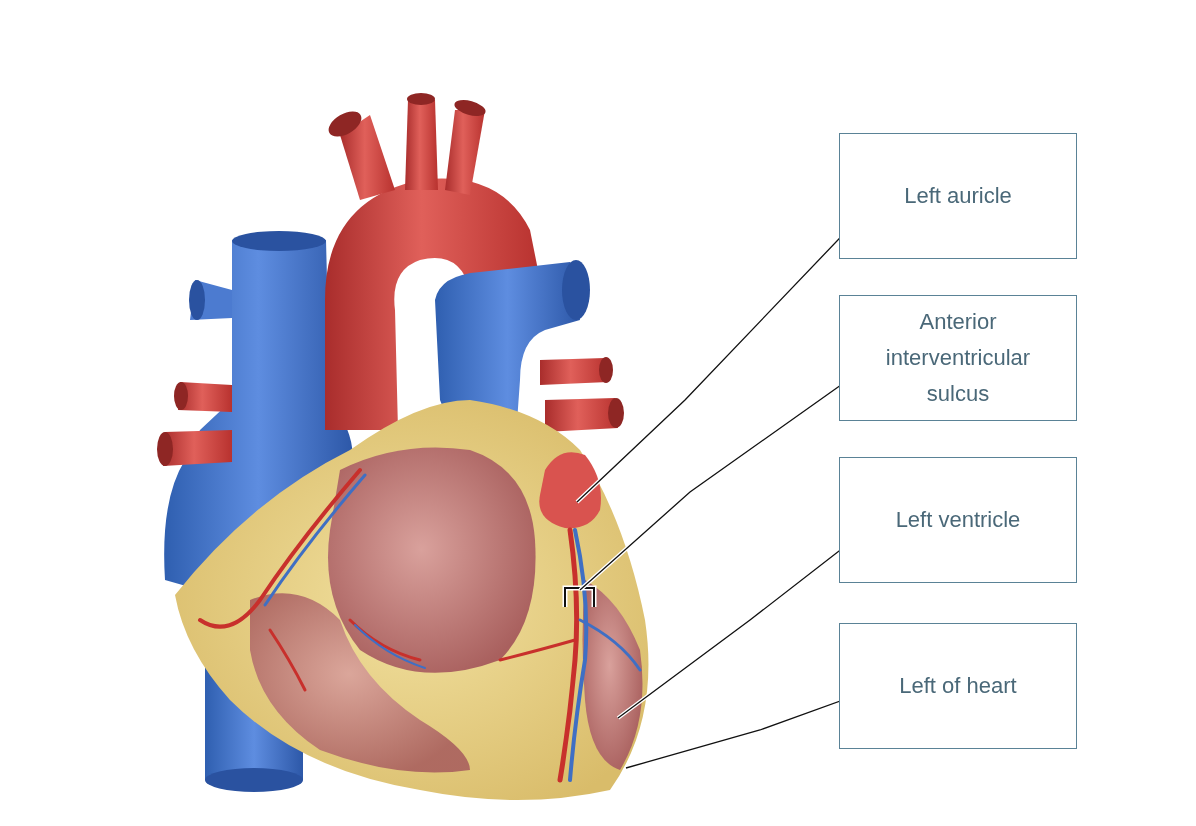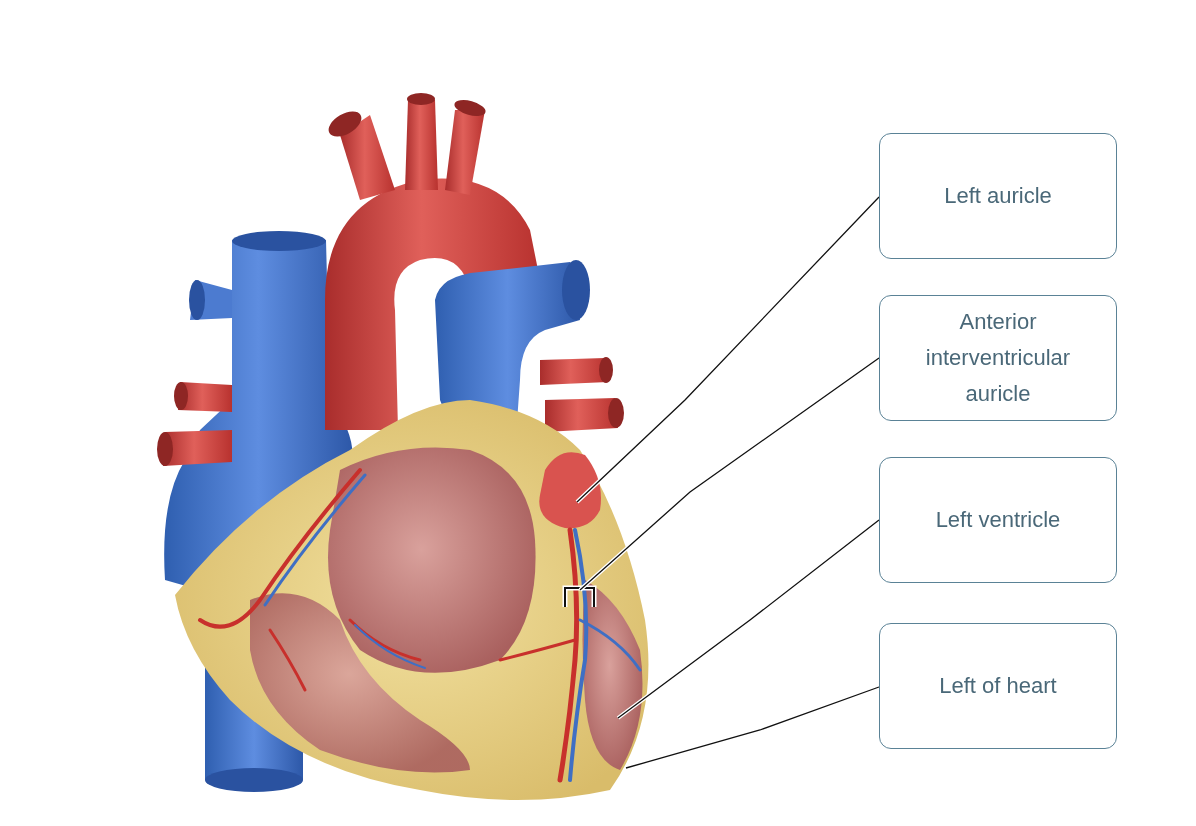--- a/index.html
+++ b/index.html
@@ -1,18 +1,18 @@
 <!DOCTYPE html>
 <html><head>
 <meta charset="utf-8">
 <style>
   html,body{margin:0;padding:0;background:#fff;}
   body{width:1196px;height:826px;position:relative;overflow:hidden;font-family:"Liberation Sans",sans-serif;}
   .art{position:absolute;left:0;top:0;width:1196px;height:826px;}
-  .label-box{position:absolute;left:879px;width:238px;height:126px;border:1px solid #5a8296;border-radius:12px;background:#fff;box-sizing:border-box;display:flex;align-items:center;justify-content:center;text-align:center;}
+  .label-box{position:absolute;left:839px;width:238px;height:126px;border:1px solid #5a8296;border-radius:0;background:#fff;box-sizing:border-box;display:flex;align-items:center;justify-content:center;text-align:center;}
   .label-text{color:#4a6878;font-size:22px;line-height:36px;padding:0 24px;}
 </style>
 </head>
 <body>
 
 <svg class="art" viewBox="0 0 1196 826" xmlns="http://www.w3.org/2000/svg">
   <defs>
     <linearGradient id="artG" x1="0" x2="1">
       <stop offset="0" stop-color="#a92d2c"></stop>
         <stop offset=".45" stop-color="#e0605a"></stop>
@@ -107,20 +107,20 @@
     <polyline points="879,520 750,620 618,718" stroke="#111" stroke-width="1.3"></polyline>
     <polyline points="879,687 760,730 626,768" stroke="#fff" stroke-width="4"></polyline>
     <polyline points="879,687 760,730 626,768" stroke="#111" stroke-width="1.3"></polyline>
   </g>
 </svg>
 
 <div class="label-box" style="top:133px">
   <span class="label-text">Left auricle</span>
 </div>
 <div class="label-box" style="top:295px">
-  <span class="label-text">Anterior interventricular auricle</span>
+  <span class="label-text">Anterior interventricular sulcus</span>
 </div>
 <div class="label-box" style="top:457px">
   <span class="label-text">Left ventricle</span>
 </div>
 <div class="label-box" style="top:623px">
   <span class="label-text">Left of heart</span>
 </div>
 
 </body></html>

